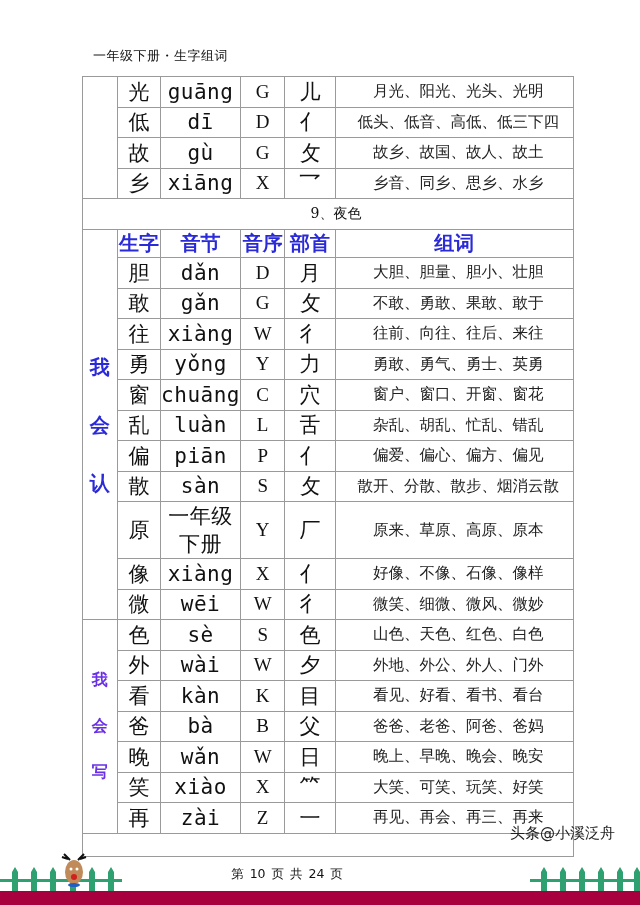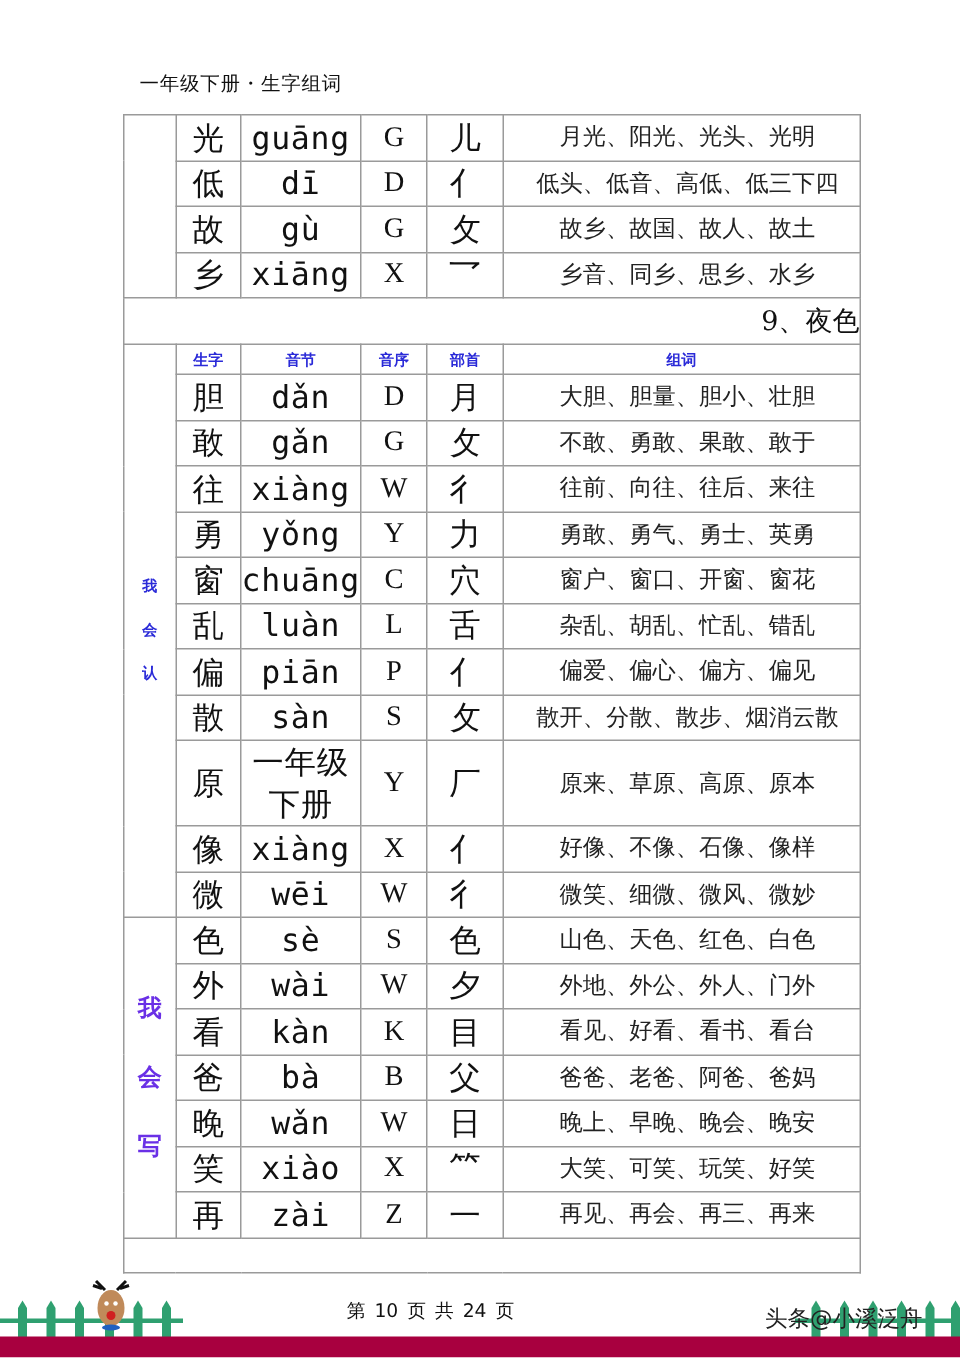--- a/index.html
+++ b/index.html
@@ -10,31 +10,31 @@
   table.chars { position:absolute; left:82px; top:76px; border-collapse:collapse; width:492px; }
   table.chars td { border:1px solid #9a9a9a; padding:0; text-align:center; vertical-align:middle; }
   col.c0 { width:35px; } col.c1 { width:44px; } col.c2 { width:78px; }
   col.c3 { width:45px; } col.c4 { width:51px; } col.c5 { width:239px; }
   tr.r td { height:29.5px; }
   td.zi { font-size:21px; }
   td.py { font-size:21px; font-family:"DejaVu Sans Mono","Liberation Mono",monospace; letter-spacing:0.5px; }
   td.seq { font-size:19px; font-family:"Liberation Serif","DejaVu Serif",serif; }
   td.bs { font-size:21px; }
   td.words { font-size:15.5px; text-align:center; padding-left:8px !important; white-space:nowrap; color:#222; }
-  tr.lesson td { height:30px; text-align:right; font-size:18px; padding-left:16px; }
-  tr.hdr td { height:19px; font-size:10px; color:#2a2ad8; font-weight:bold;
+  tr.lesson td { height:30px; text-align:center; font-size:14px; padding-left:16px; }
+  tr.hdr td { height:19px; font-size:20px; color:#2a2ad8; font-weight:bold;
               font-family:"DejaVu Sans","Liberation Sans",sans-serif;margin-top:12px; }
   td.side { color:#6a30e6; font-size:16px; font-weight:bold; line-height:2.9;
             font-family:"DejaVu Sans","Liberation Sans",sans-serif; }
   tr.empty td { height:22px; }
   .footer-text { position:absolute; left:0; width:574px; top:866px; text-align:center; font-size:12.5px; font-weight:normal;
                  font-family:"DejaVu Sans","Liberation Sans",sans-serif; word-spacing:2px; }
   .bar { position:absolute; left:0; top:891px; width:640px; height:14px; background:#a8003f; }
   .fence { position:absolute; top:870px; height:25px; }
-  .watermark { position:absolute; left:510px; top:870px; font-size:15px; color:#222;
+  .watermark { position:absolute; left:510px; top:824px; font-size:15px; color:#222;
                font-family:"DejaVu Sans","Liberation Sans",sans-serif; z-index:3; }
 </style>
 </head>
 <body>
 
 <div class="doc-header">一年级下册・生字组词</div>
 
 <table class="chars">
   <colgroup>
       <col class="c0">

